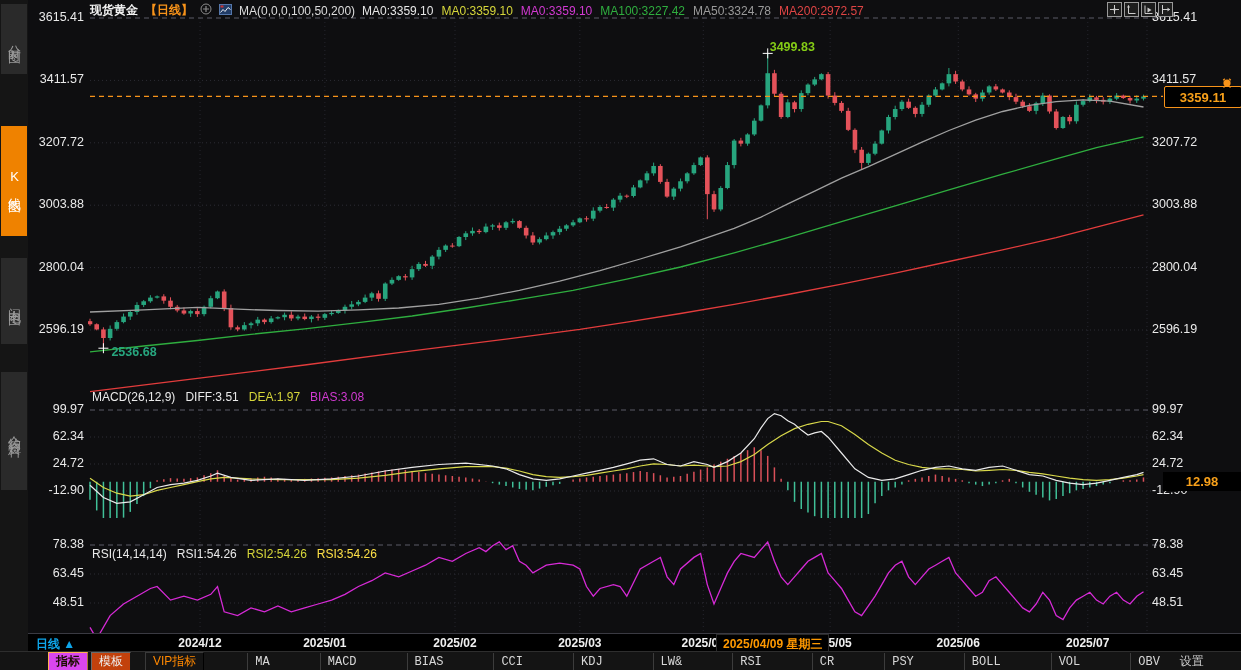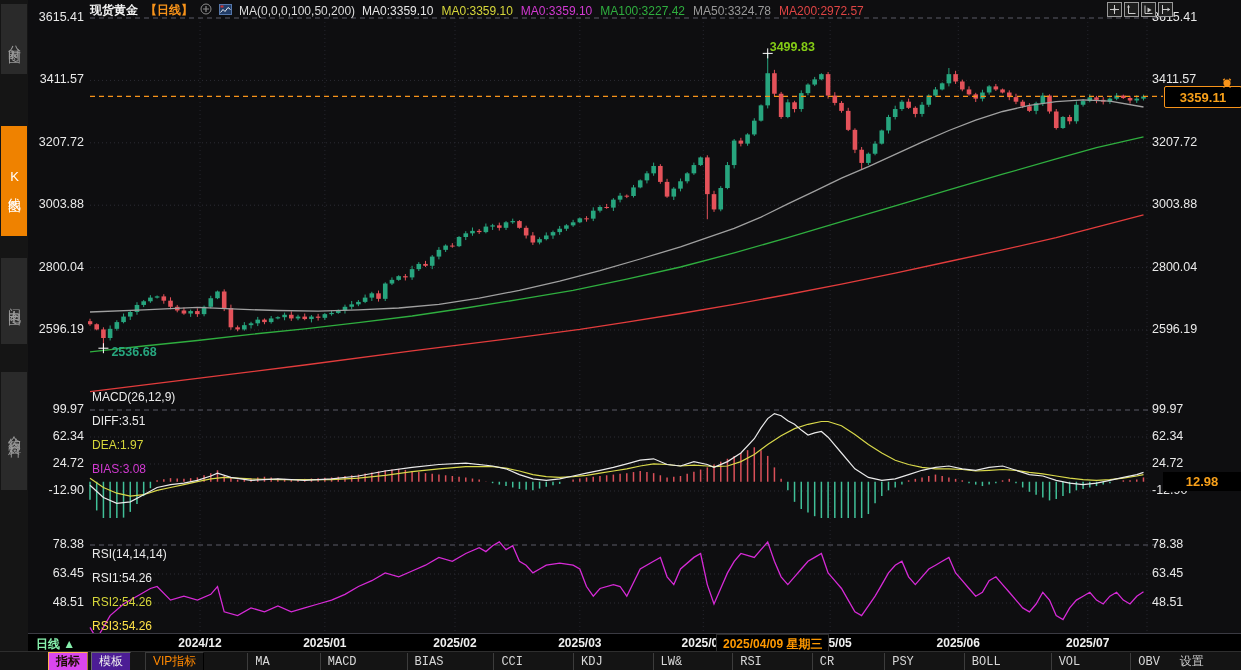--- a/index.html
+++ b/index.html
@@ -18,48 +18,48 @@
   .legend-interval{color:#f7931a;font-weight:bold;}
   .lg-val{font-weight:normal;}
   
   .tools{position:absolute;left:1107px;top:2px;display:flex;gap:2px;z-index:3;}
   .tool-btn{width:15px;height:15px;cursor:pointer;}
   
   .axis-label{position:absolute;font-size:12.5px;color:#e9e9e9;z-index:2;white-space:nowrap;}
   .axis-left{left:28px;width:56px;text-align:right;}
   .axis-right{left:1152px;width:70px;text-align:left;}
   
-  .panel-header{position:absolute;left:92px;height:14px;display:flex;gap:10px;font-size:12px;z-index:3;white-space:nowrap;flex-direction:column;}
+  .panel-header{position:absolute;left:92px;height:14px;display:flex;gap:10px;font-size:12px;z-index:3;white-space:nowrap;}
   
   .anno{position:absolute;font-size:12.5px;font-weight:bold;z-index:3;white-space:nowrap;}
   
   .price-box{position:absolute;left:1164px;top:86px;width:76px;height:20px;background:#000;
      border:1.5px solid #f7931a;border-radius:2px;color:#f7a01a;font-size:13px;font-weight:bold;
      display:flex;align-items:center;justify-content:center;z-index:5;}
   .alarm{position:absolute;left:1221px;top:74px;z-index:6;}
   .macd-box{position:absolute;left:1163px;top:472px;width:78px;height:19px;background:#000;
      color:#f7a01a;font-size:13px;font-weight:bold;display:flex;align-items:center;justify-content:center;z-index:5;}
   
   .date-row{position:absolute;left:28px;right:0;top:633px;height:18px;background:#000;
      border-top:1px solid #3a3a42;z-index:3;}
   .date-label{position:absolute;top:2px;width:68px;text-align:center;font-size:12px;font-weight:bold;color:#f0f0f0;}
-  .period-sel{position:absolute;left:8px;top:2px;color:#86efac;font-weight:bold;font-size:12px;cursor:pointer;}
+  .period-sel{position:absolute;left:8px;top:2px;color:#0ea5e9;font-weight:bold;font-size:12px;cursor:pointer;}
   .tooltip{position:absolute;left:716px;top:634px;background:#000;border:1px solid #2a2a2a;
      color:#ff9900;font-size:12px;font-weight:bold;padding:1px 6px;z-index:7;white-space:nowrap;}
   
   .watermark{position:absolute;right:2px;top:608px;font-size:35px;font-weight:bold;color:#c8c8c8;
      opacity:.8;letter-spacing:2px;z-index:4;}
   
   .toolbar{position:absolute;left:0;right:0;top:651px;height:19px;background:#141414;
      border-top:1px solid #2e2e2e;display:flex;align-items:center;z-index:8;font-size:12px;}
   .tb{height:17px;display:flex;align-items:center;padding:0 7px;cursor:pointer;color:#d8d8d8;
      font-family:"Liberation Mono",monospace;margin-left:43px;}
   .tb.primary{margin-left:48px;background:#d946ef;color:#1c0e00;border:1px outset #ffb050;
      font-family:"Liberation Sans",sans-serif;font-weight:bold;}
-  .tb.bevel{background:#4c1d95;color:#ececec;border:1px outset #6a6a6a;margin-left:3px;
+  .tb.bevel{background:#c2410c;color:#ececec;border:1px outset #6a6a6a;margin-left:3px;
      font-family:"Liberation Sans",sans-serif;}
   .tb.vip{color:#ff8800;margin-left:14px;border:1px outset #3a3a3a;font-family:"Liberation Sans",sans-serif;}
   .tb.flat{border-left:1px solid #3c3c3c;}
   .tb.plain{margin-left:6px;color:#cccccc;}
   svg.chart{position:absolute;left:0;top:0;z-index:1;}
 </style>
 </head>
 <body>
 
 <div class="app">

